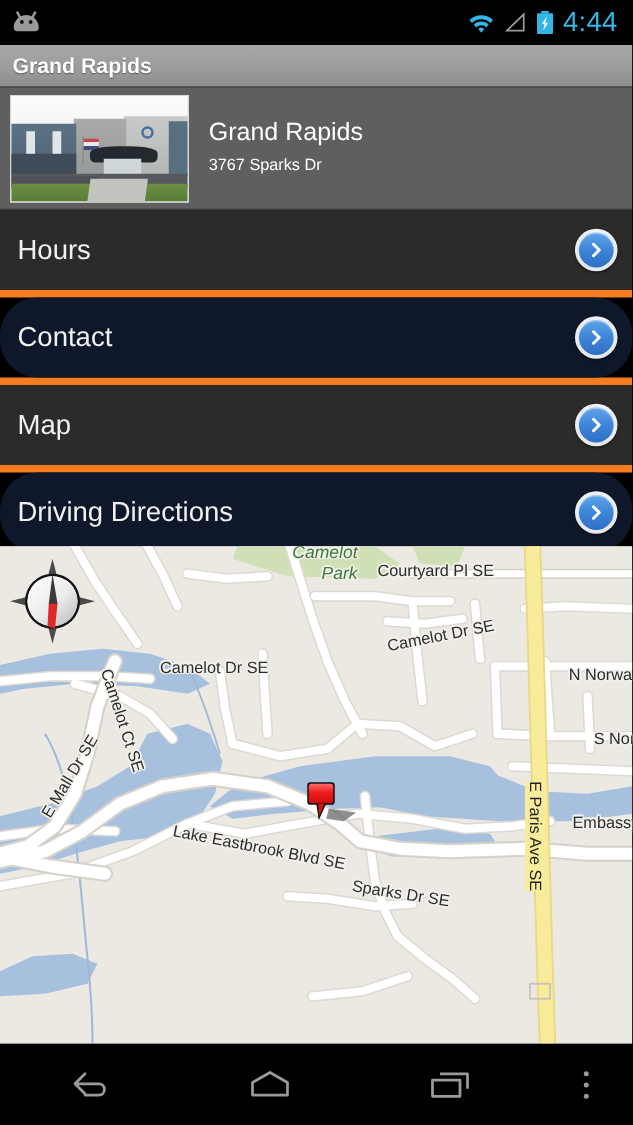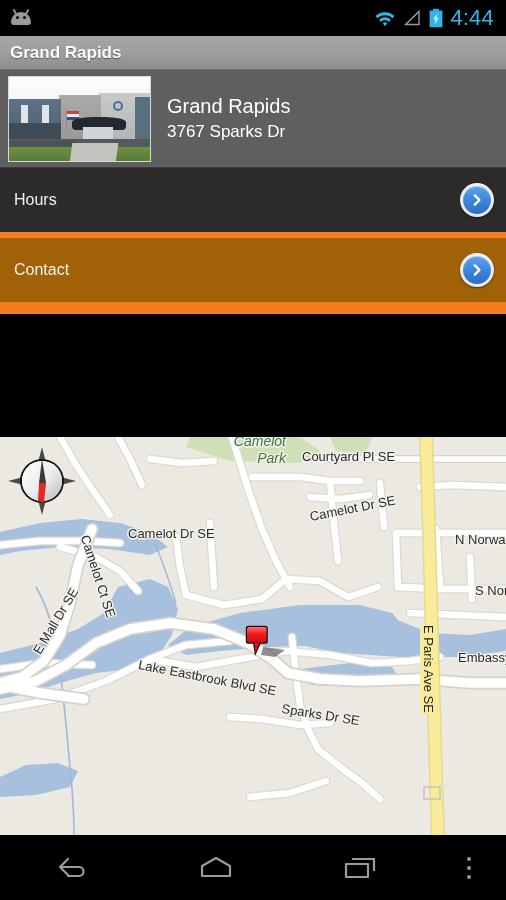--- a/index.html
+++ b/index.html
@@ -61,31 +61,31 @@
   .thumb .flag{ position:absolute; left:58px; top:34px; width:12px; height:9px; background:linear-gradient(to bottom,#c3444a 0 33%,#eaeaea 33% 66%,#3c4e7e 66% 100%); }
   .thumb .pole{ position:absolute; left:57px; top:32px; width:1px; height:22px; background:#888; }
   .thumb .logo{ position:absolute; left:104px; top:24px; width:10px; height:10px; border-radius:50%; border:2px solid #4a6fa0; }
   .thumb .lot{ position:absolute; left:0; top:62px; width:143px; height:12px; background:#55585c; }
   .thumb .grass{ position:absolute; left:0; top:70px; width:143px; height:16px; background:linear-gradient(to bottom,#6d8f43,#567a35); }
   .thumb .walk{ position:absolute; left:62px; top:66px; width:46px; height:20px; background:#c3c3bd; transform:skewX(-8deg); }
   .thumb .drive{ position:absolute; left:0; top:64px; width:70px; height:9px; background:#4e5155; }
 
   .header .info{ margin-left:16px; color:#fff; }
   .header .info .name{ font-size:20px; line-height:25px; }
-  .header .info .addr1,.header .info .addr2{ font-size:17px; line-height:25px; }
+  .header .info .addr1,.header .info .addr2{ font-size:13px; line-height:25px; }
 
   
   .list{ position:absolute; top:168px; left:0; width:506px; }
   .row{
     position:relative; width:506px; height:64px; display:flex; align-items:center;
     padding:0 12px 0 14px;
   }
   .row.dark{ background:#2d2b2a; }
-  .row.light{ background:#a16207; }
-  .row .label{ color:#f1f1f1; font-size:16px;text-align:center; }
+  .row.light{ background:#0f172a;border-radius:30px; }
+  .row .label{ color:#f1f1f1; font-size:22px;text-align:center; }
   .divider{ width:506px; height:6px; background:#f57c1f; }
 
   .chev{
     margin-left:auto; width:34px; height:34px; border-radius:50%;
     background:linear-gradient(to bottom,#eef2f6 0%,#e2e8ee 100%);
     box-shadow:0 1px 2px rgba(0,0,0,.55);
     display:flex; align-items:center; justify-content:center; flex:none;
   }
   .chev .inner{
     width:28px; height:28px; border-radius:50%;
@@ -211,22 +211,42 @@
       <div class="chev">
         <div class="inner">
           <svg width="14" height="14" viewBox="0 0 14 14">
               <path d="M4.8 2.4 L9.4 7 L4.8 11.6" fill="none" stroke="#fff" stroke-width="2.4" stroke-linecap="round" stroke-linejoin="round"></path>
             </svg>
         </div>
       </div>
     </div>
     <div class="divider"></div>
 
+    <div class="row dark">
+      <div class="label">Map</div>
+      <div class="chev">
+        <div class="inner">
+          <svg width="14" height="14" viewBox="0 0 14 14">
+              <path d="M4.8 2.4 L9.4 7 L4.8 11.6" fill="none" stroke="#fff" stroke-width="2.4" stroke-linecap="round" stroke-linejoin="round"></path>
+            </svg>
+        </div>
+      </div>
+    </div>
     <div class="divider"></div>
 
+    <div class="row light">
+      <div class="label">Driving Directions</div>
+      <div class="chev">
+        <div class="inner">
+          <svg width="14" height="14" viewBox="0 0 14 14">
+              <path d="M4.8 2.4 L9.4 7 L4.8 11.6" fill="none" stroke="#fff" stroke-width="2.4" stroke-linecap="round" stroke-linejoin="round"></path>
+            </svg>
+        </div>
+      </div>
+    </div>
   </div>
 
   <div class="map">
 
     <svg width="506" height="398" viewBox="0 0 506 398">
       <rect x="0" y="0" width="506" height="398" fill="#ece9e3"></rect>
 
       <path d="M190 0 L300 0 L320 14 L300 26 L230 24 L186 10 Z" fill="#cfe0b6"></path>
       <path d="M330 0 L372 0 L366 16 L336 14 Z" fill="#cfe0b6"></path>
 

